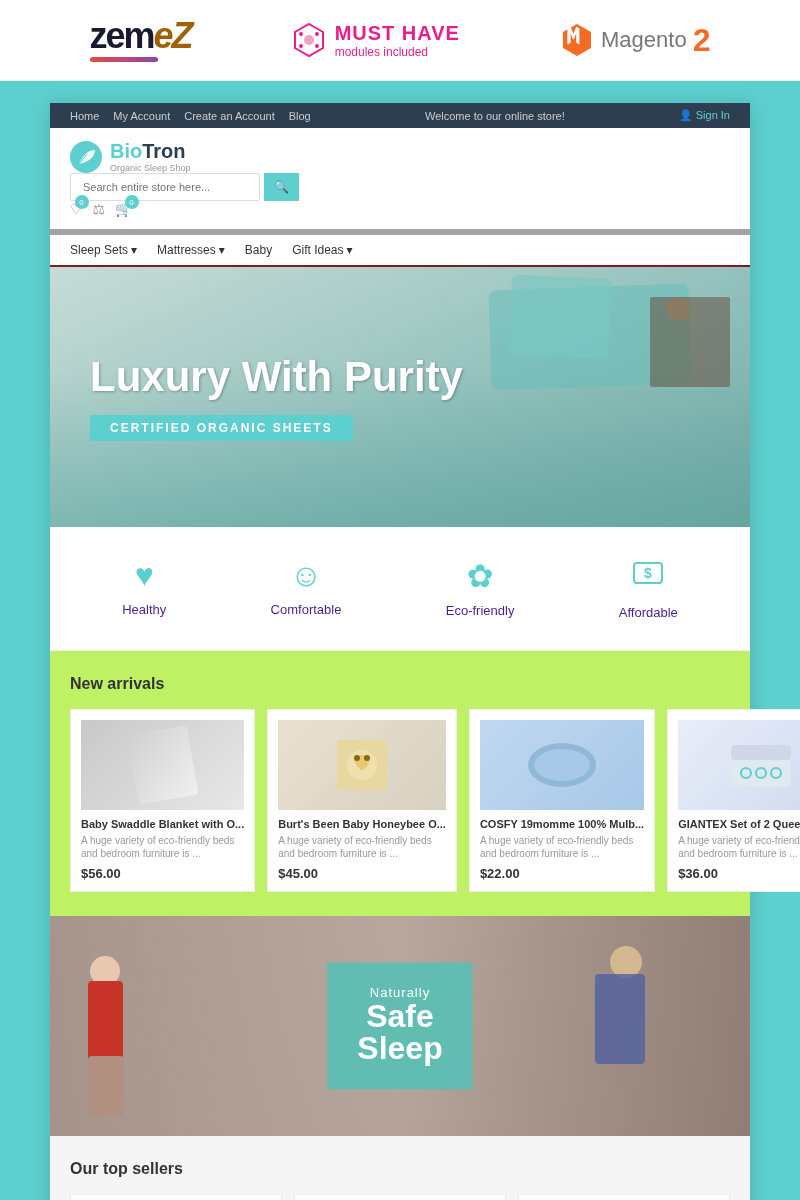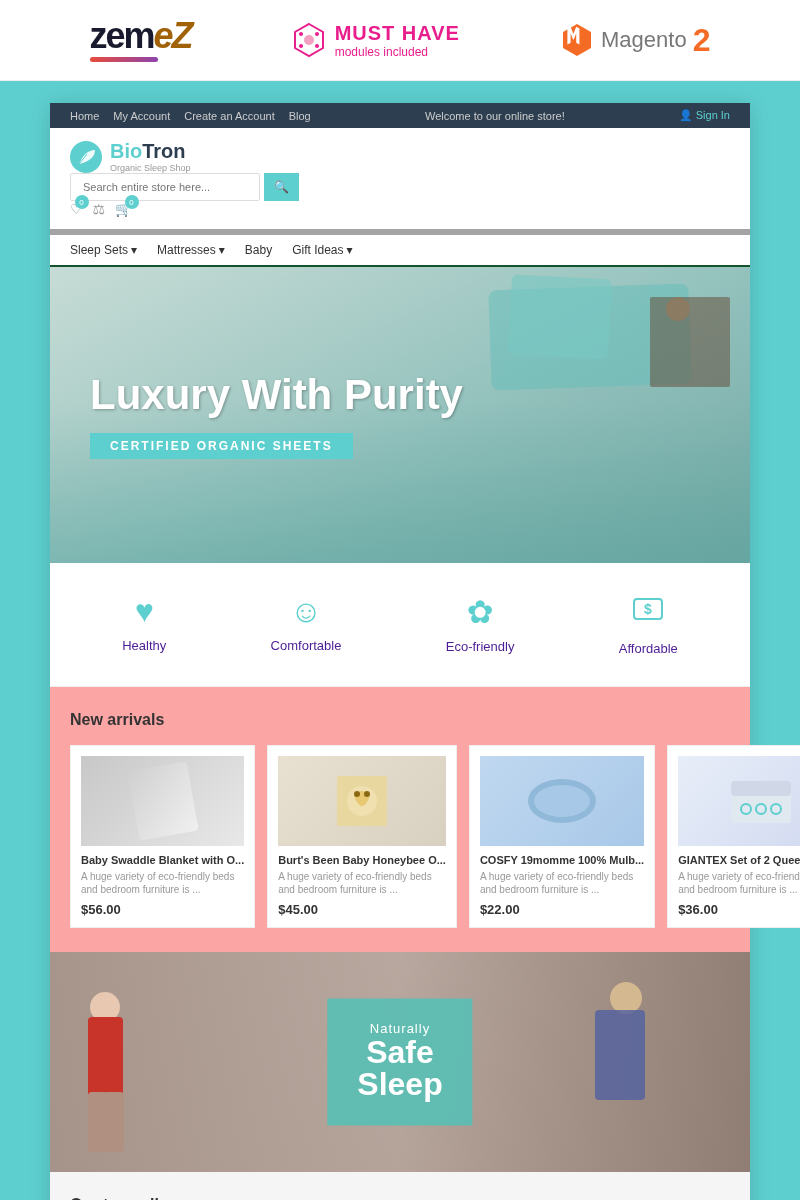--- a/index.html
+++ b/index.html
@@ -63,30 +63,30 @@
     .store-icons { display: flex; gap: 10px; align-items: center; }
     .store-icon-item { color: #999; font-size: 14px; position: relative; cursor: pointer; }
     .store-icon-badge { position: absolute; top: -6px; right: -6px; background: #5ecfcf; color: #fff; font-size: 8px; border-radius: 50%; width: 14px; height: 14px; display: flex; align-items: center; justify-content: center; }
 
     
     .store-mainnav {
       display: flex;
       align-items: center;
       justify-content: space-between;
       padding: 8px 20px;
-      border-bottom: 2px solid #14532d;
+      border-bottom: 2px solid #7f1d1d;
       text-align: center;
     }
     .store-mainnav-left { display: flex; gap: 20px; }
     .store-mainnav-item { font-size: 12px; color: #333; cursor: pointer; display: flex; align-items: center; gap: 3px; }
 
     
     .hero-banner {
       position: relative;
-      height: 296px;
+      height: 260px;
       background: linear-gradient(135deg, #b8d4c8 0%, #8fbfb8 30%, #6aafab 60%, #4a9a9a 100%);
       overflow: hidden;
       display: flex;
       align-items: center;
     }
     .hero-content {
       position: relative;
       z-index: 2;
       padding: 30px 40px;
     }
@@ -108,21 +108,21 @@
       padding: 30px 20px;
       background: #fff;
       border-bottom: 1px solid #f0f0f0;
     }
     .feature-item { display: flex; flex-direction: column; align-items: center; gap: 8px; }
     .feature-icon { font-size: 32px; color: #5ecfcf; }
     .feature-label { font-size: 13px; color: #4c1d95; }
 
     
     .section {
-      background: #fca5a5;
+      background: #bef264;
       padding: 24px 20px;
     }
     .section-title { font-size: 16px; font-weight: bold; color: #333; margin-bottom: 16px; }
     .products-grid { display: flex; gap: 12px; }
     .product-card {
       background: #fff;
       flex: 1;
       padding: 10px;
       border: 1px solid #eee;
     }

